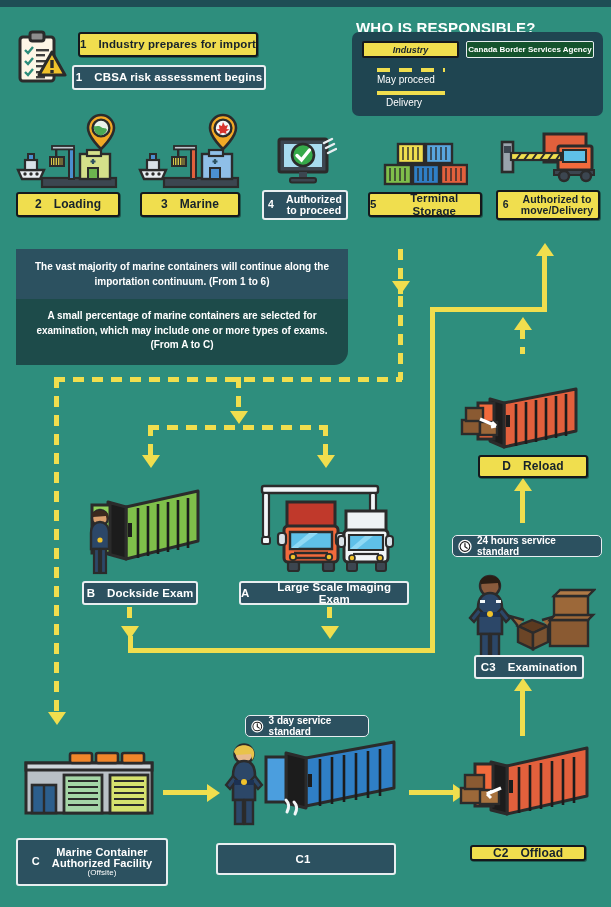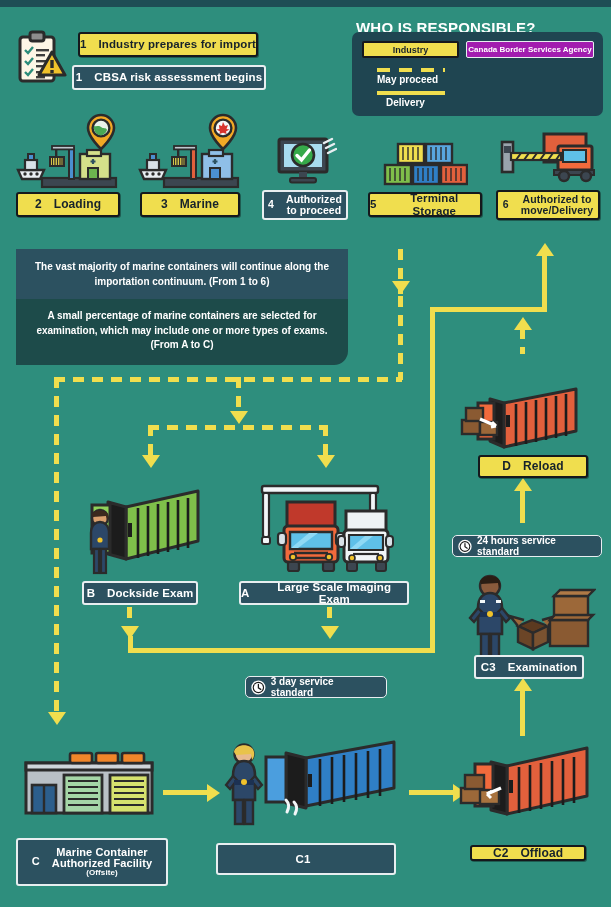--- a/index.html
+++ b/index.html
@@ -12,30 +12,30 @@
   
   .chip{position:absolute;display:flex;align-items:center;justify-content:center;
         box-sizing:border-box;border-radius:3px;font-weight:bold;letter-spacing:.1px;
         line-height:1.05;text-align:center;}
   .chip.ind{background:#f0de4e;color:#16222b;border:2px solid #15181c;
             box-shadow:1px 1px 0 rgba(0,0,0,.35);}
   .chip.cbsa{background:#2c5160;color:#ffffff;border:2px solid #e8eef0;}
   .chip .num{font-weight:bold;margin-right:6px;}
   .chip .two{display:flex;align-items:center;gap:6px;}
   .chip .stack{display:flex;flex-direction:column;line-height:1.02;}
-  .sub{font-size:8px;font-weight:bold;}
+  .sub{font-size:8px;font-weight:normal;}
 
   
   .legendTitle{position:absolute;color:#fff;font-weight:bold;font-size:15px;letter-spacing:.2px;}
   .legendBox{position:absolute;background:#1f4551;border-radius:7px;}
   .lgChip{position:absolute;box-sizing:border-box;display:flex;align-items:center;
           justify-content:center;font-weight:bold;border-radius:2px;}
-  .lgChip.ind{background:#f0de4e;color:#16222b;border:2px solid #15181c;font-size:9px;}
-  .lgChip.cbsa{background:#a21caf;color:#fff;border:1.5px solid #e8eef0;font-size:8px;}
-  .lgTxt{position:absolute;color:#fff;font-weight:bold;font-size:10px;}
+  .lgChip.ind{background:#f0de4e;color:#16222b;border:2px solid #15181c;font-size:9px;font-style:italic;}
+  .lgChip.cbsa{background:#14532d;color:#fff;border:1.5px solid #e8eef0;font-size:8px;}
+  .lgTxt{position:absolute;color:#fff;font-weight:normal;font-size:10px;}
   .lgDash{position:absolute;height:4px;background:
       repeating-linear-gradient(90deg,#f0de4e 0 13px,transparent 13px 22px);}
   .lgSolid{position:absolute;height:4px;background:#f0de4e;}
 
   
   .infoPanel{position:absolute;border-radius:0 0 14px 0;overflow:hidden;padding-left:16px;}
   .infoTop{background:#2c5160;color:#fff;font-size:10px;font-weight:bold;
            text-align:center;line-height:1.45;padding:11px 14px 10px;}
   .infoBot{background:#1d4b4a;color:#fff;font-size:10px;font-weight:bold;
            text-align:center;line-height:1.45;padding:10px 14px 12px;}
@@ -410,21 +410,21 @@
       <path d="M88 52l5-5h38l-5 5z" fill="#9c6839"></path>
     </g>
   </svg>
   <div class="chip cbsa" style="left:474px;top:655px;width:110px;height:24px;font-size:11.5px">
     <span class="two">
         <span class="num">C3</span>
     <span>Examination</span>
       </span>
   </div>
 
-  <div class="std" style="left:245px;top:676px;width:142px;height:22px">
+  <div class="std" style="left:245px;top:715px;width:124px;height:22px">
     <svg width="15" height="15" viewBox="0 0 15 15">
       <circle cx="7.5" cy="7.5" r="6.5" fill="#1c1c1c" stroke="#fff" stroke-width="1.4"></circle>
       <circle cx="7.5" cy="7.5" r="4.6" fill="#fff"></circle>
       <path d="M7.5 4.4v3.4l2.4 1.6" stroke="#1c1c1c" stroke-width="1.3" fill="none" stroke-linecap="round"></path>
     </svg>
     <span>3 day service standard</span>
   </div>
 
   <svg class="abs" style="left:20px;top:745px" width="140" height="76" viewBox="0 0 140 76">
     <rect x="6" y="18" width="126" height="50" fill="#b9c0c6" stroke="#2b2b2b" stroke-width="3"></rect>

